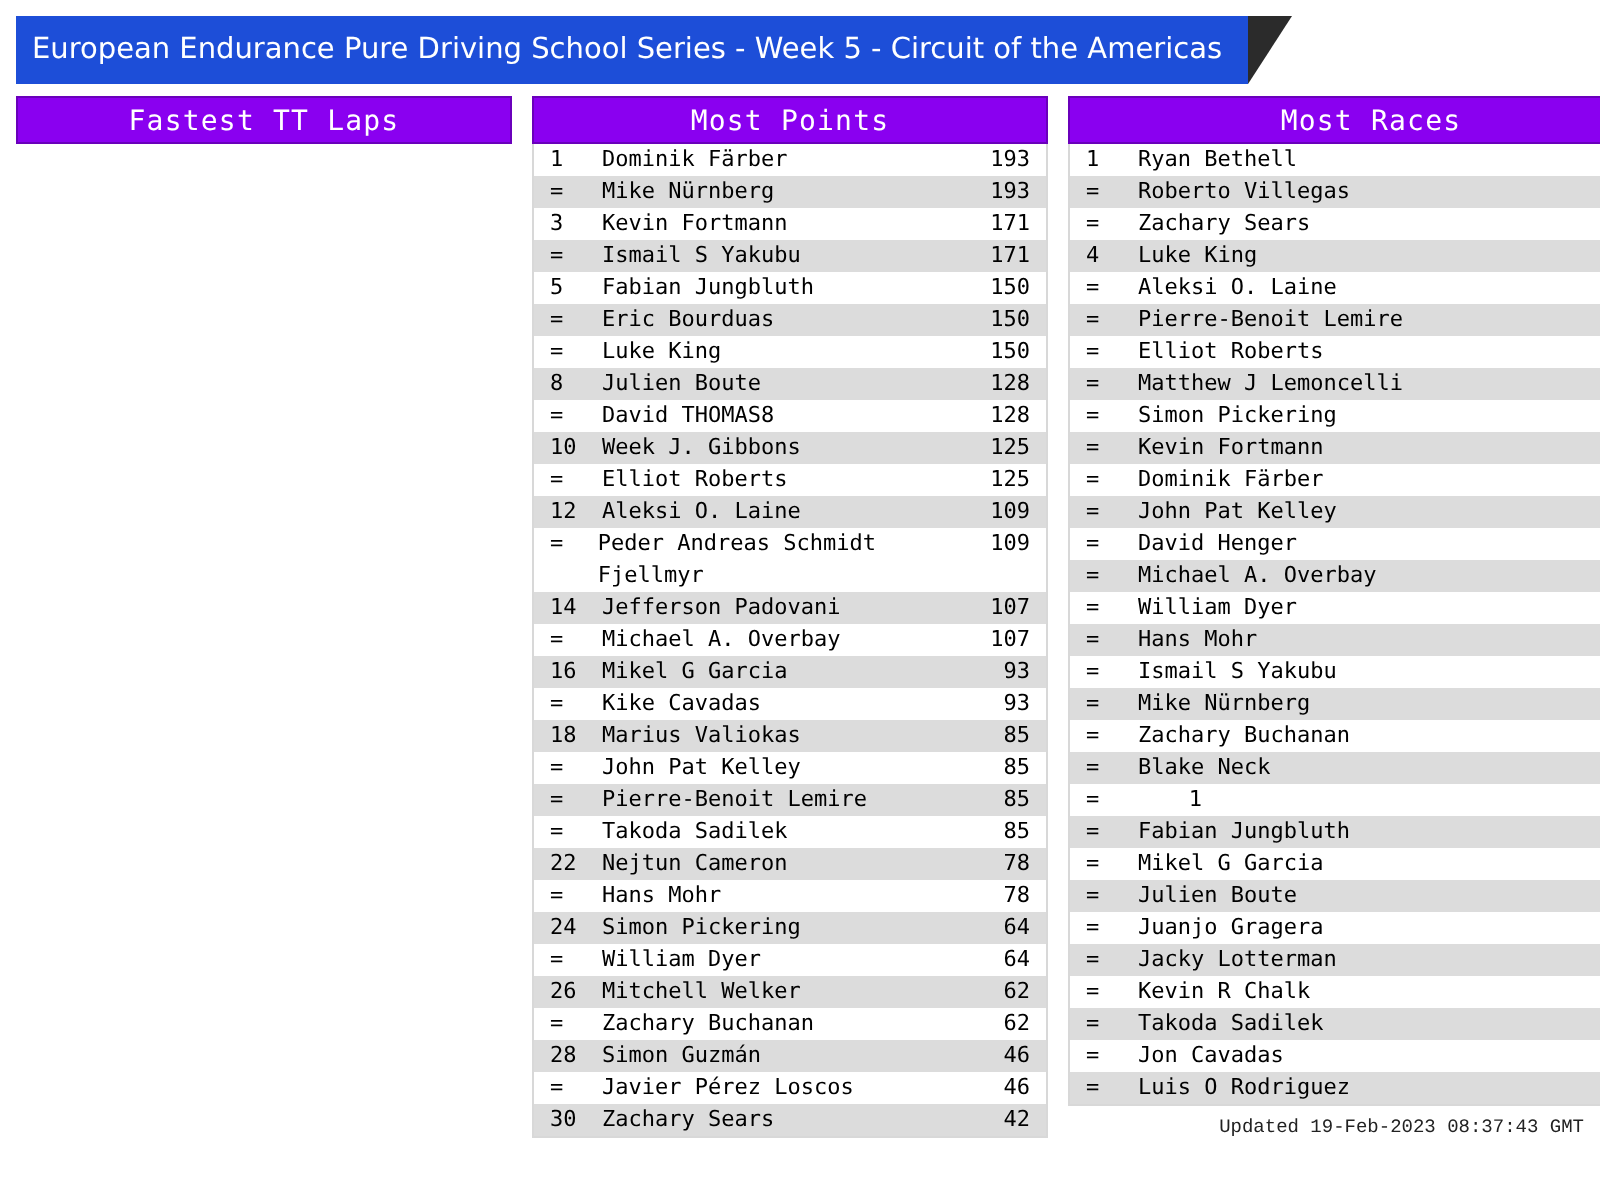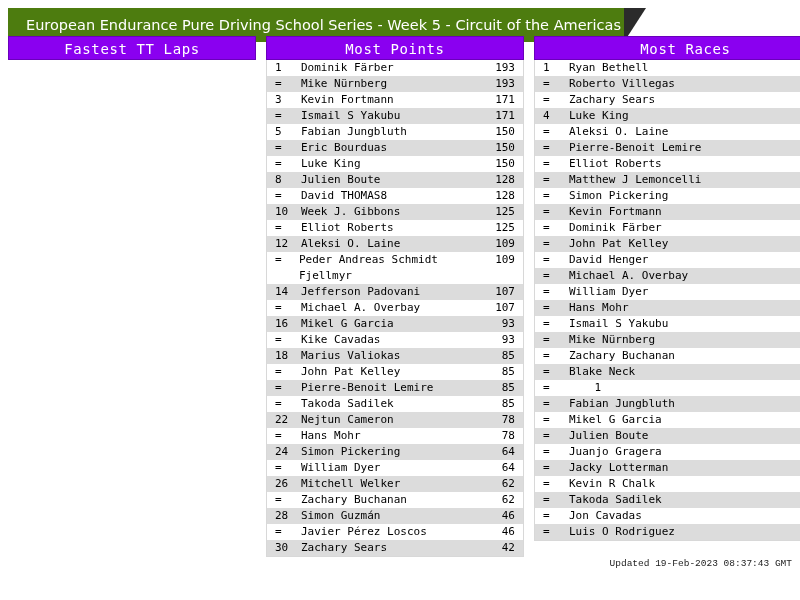--- a/index.html
+++ b/index.html
@@ -30,24 +30,24 @@
     width: 784px;
     height: 34px;
     background: #2b2b2b;
     color: #ffffff;
   }
   .title-bar .tab {
     position: absolute;
     left: 0;
     top: 0;
     height: 34px;
-    background: #4d7c0f;
+    background: #1d4ed8;
     display: flex;
     align-items: center;
-    padding: 0 18px;
+    padding: 0 8px;
     box-sizing: border-box;
   }
   .title-bar .tab-text {
     font-family: "DejaVu Sans", sans-serif;
     font-size: 14.5px;
     color: #ffffff;
     white-space: nowrap;
   }
   
   .title-bar .tab-slant {
@@ -55,21 +55,21 @@
     top: 0;
     height: 34px;
     width: 22px;
     background: #2b2b2b;
     clip-path: polygon(0 0, 100% 0, 0 100%, 0 100%);
   }
 
   
   .col {
     position: absolute;
-    top: 36px;
+    top: 48px;
     background: #ffffff;
     border-radius: 12px;
   }
   .col-head {
     background: #8A00F0;
     color: #ffffff;
     text-align: center;
     font-family: "DejaVu Sans Mono", monospace;
     font-size: 14px;
     line-height: 24px;

